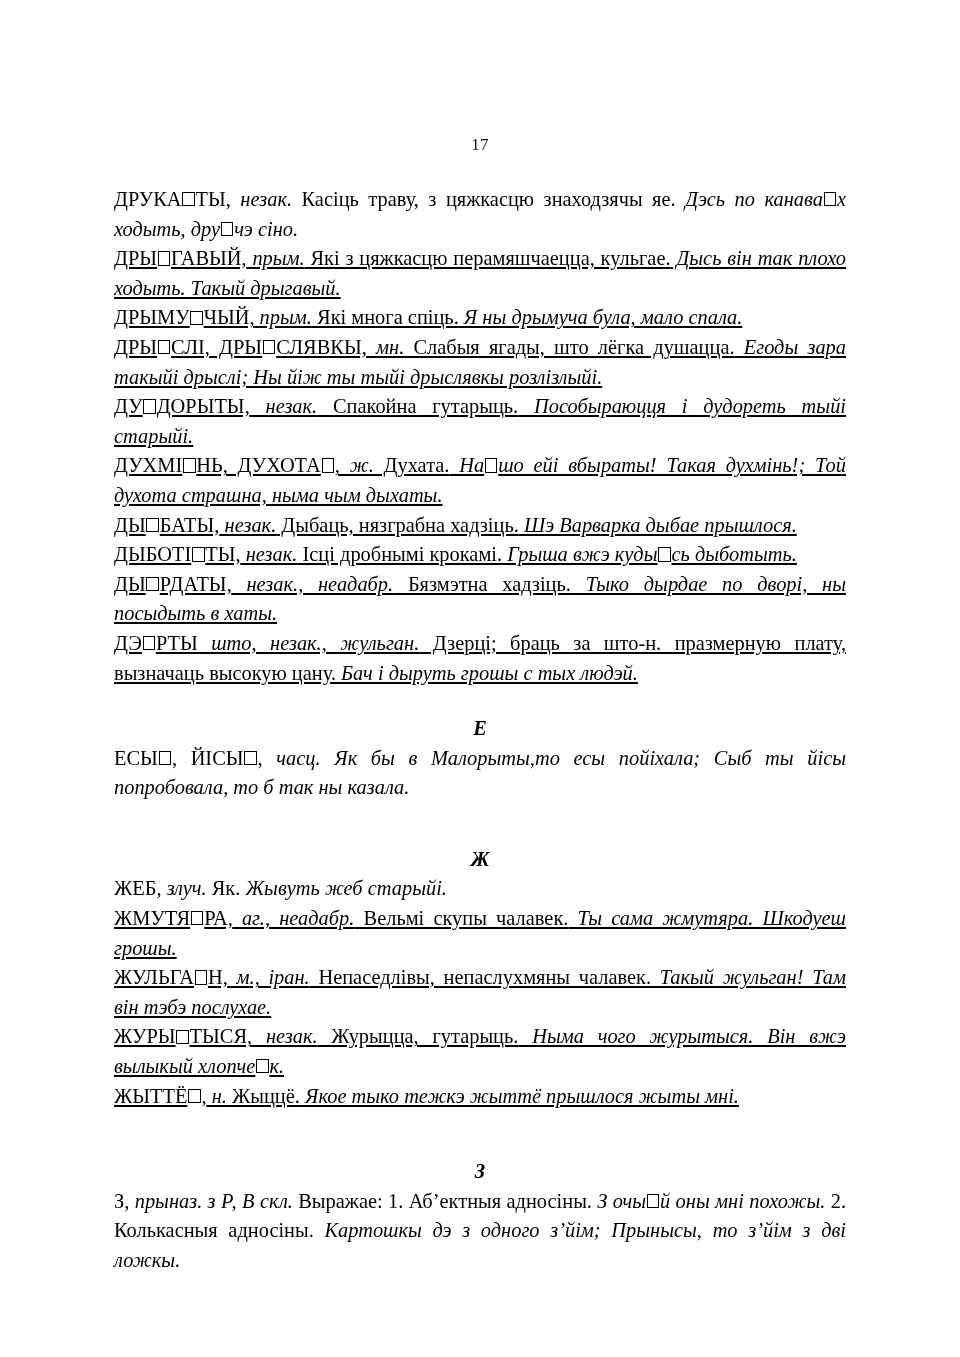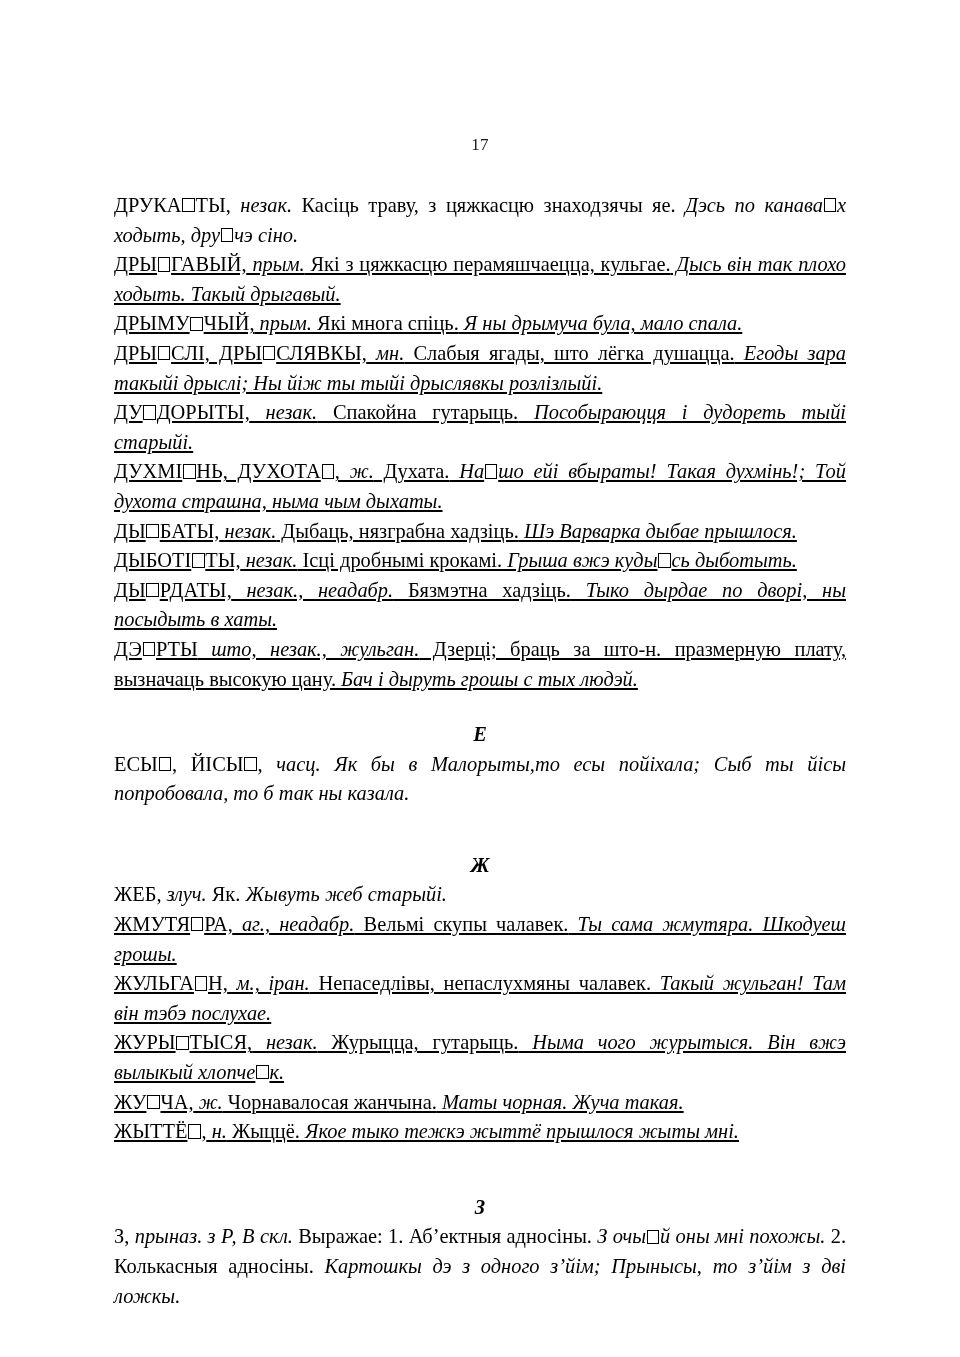--- a/index.html
+++ b/index.html
@@ -26,21 +26,21 @@
   .page-number {
     text-align: center;
     font-size: 17px;
     line-height: 1;
     padding-top: 112px;
     color: #1a1a1a;
     letter-spacing: 0.3px;
     margin-top: 24px;
   }
   .body-col {
-    margin: 8px auto;
+    margin: 2px auto;
     width: 732px;
     padding-top: 30px;
   }
   .entry {
     text-align: justify;
     text-justify: inter-word;
     font-size: 20.4px;
     line-height: 29.6px;
     margin: 0;
     text-indent: 0;
@@ -154,23 +154,20 @@
       <p class="entry">
         <span class="headword">ЖМУТЯ<span class="tofu"></span>РА,</span><span class="gram"> аг., неадабр.</span><span class="gloss"> Вельмі скупы чалавек.</span><span class="example"> Ты сама жмутяра. Шкодуеш грошы.</span>
       </p>
       <p class="entry">
         <span class="headword">ЖУЛЬГА<span class="tofu"></span>Н,</span><span class="gram"> м., іран.</span><span class="gloss"> Непаседлівы, непаслухмяны чалавек.</span><span class="example"> Такый жульган! Там він тэбэ послухае.</span>
       </p>
       <p class="entry">
         <span class="headword">ЖУРЫ<span class="tofu"></span>ТЫСЯ,</span><span class="gram"> незак.</span><span class="gloss"> Журыцца, гутарыць.</span><span class="example"> Ныма чого журытыся. Він вжэ вылыкый хлопче<span class="tofu"></span>к.</span>
       </p>
       <p class="entry">
-        <span class="headword">ЖУ<span class="tofu"></span>ЧА,</span><span class="gram"> ж.</span><span class="gloss"> Чорнавалосая жанчына.</span><span class="example"> Маты чорная. Жуча такая.</span>
-      </p>
-      <p class="entry">
         <span class="headword">ЖЫТТЁ<span class="tofu"></span>,</span><span class="gram"> н.</span><span class="gloss"> Жыццё.</span><span class="example"> Якое тыко тежкэ жыттё прышлося жыты мні.</span>
       </p>
     </div>
 
     <div class="spacer-z-top"></div>
     <div class="section-letter">З</div>
     <div>
       <p class="entry">
         <span class="headword">З,</span><span class="gram"> прыназ. з Р, В скл.</span><span class="gloss"> Выражае: 1. Аб’ектныя адносіны.</span><span class="example"> З очы<span class="tofu"></span>й оны мні похожы.</span><span class="gloss"> 2. Колькасныя адносіны.</span><span class="example">  Картошкы дэ з одного з’йім; Прынысы, то з’йім з дві ложкы.</span>
       </p>

